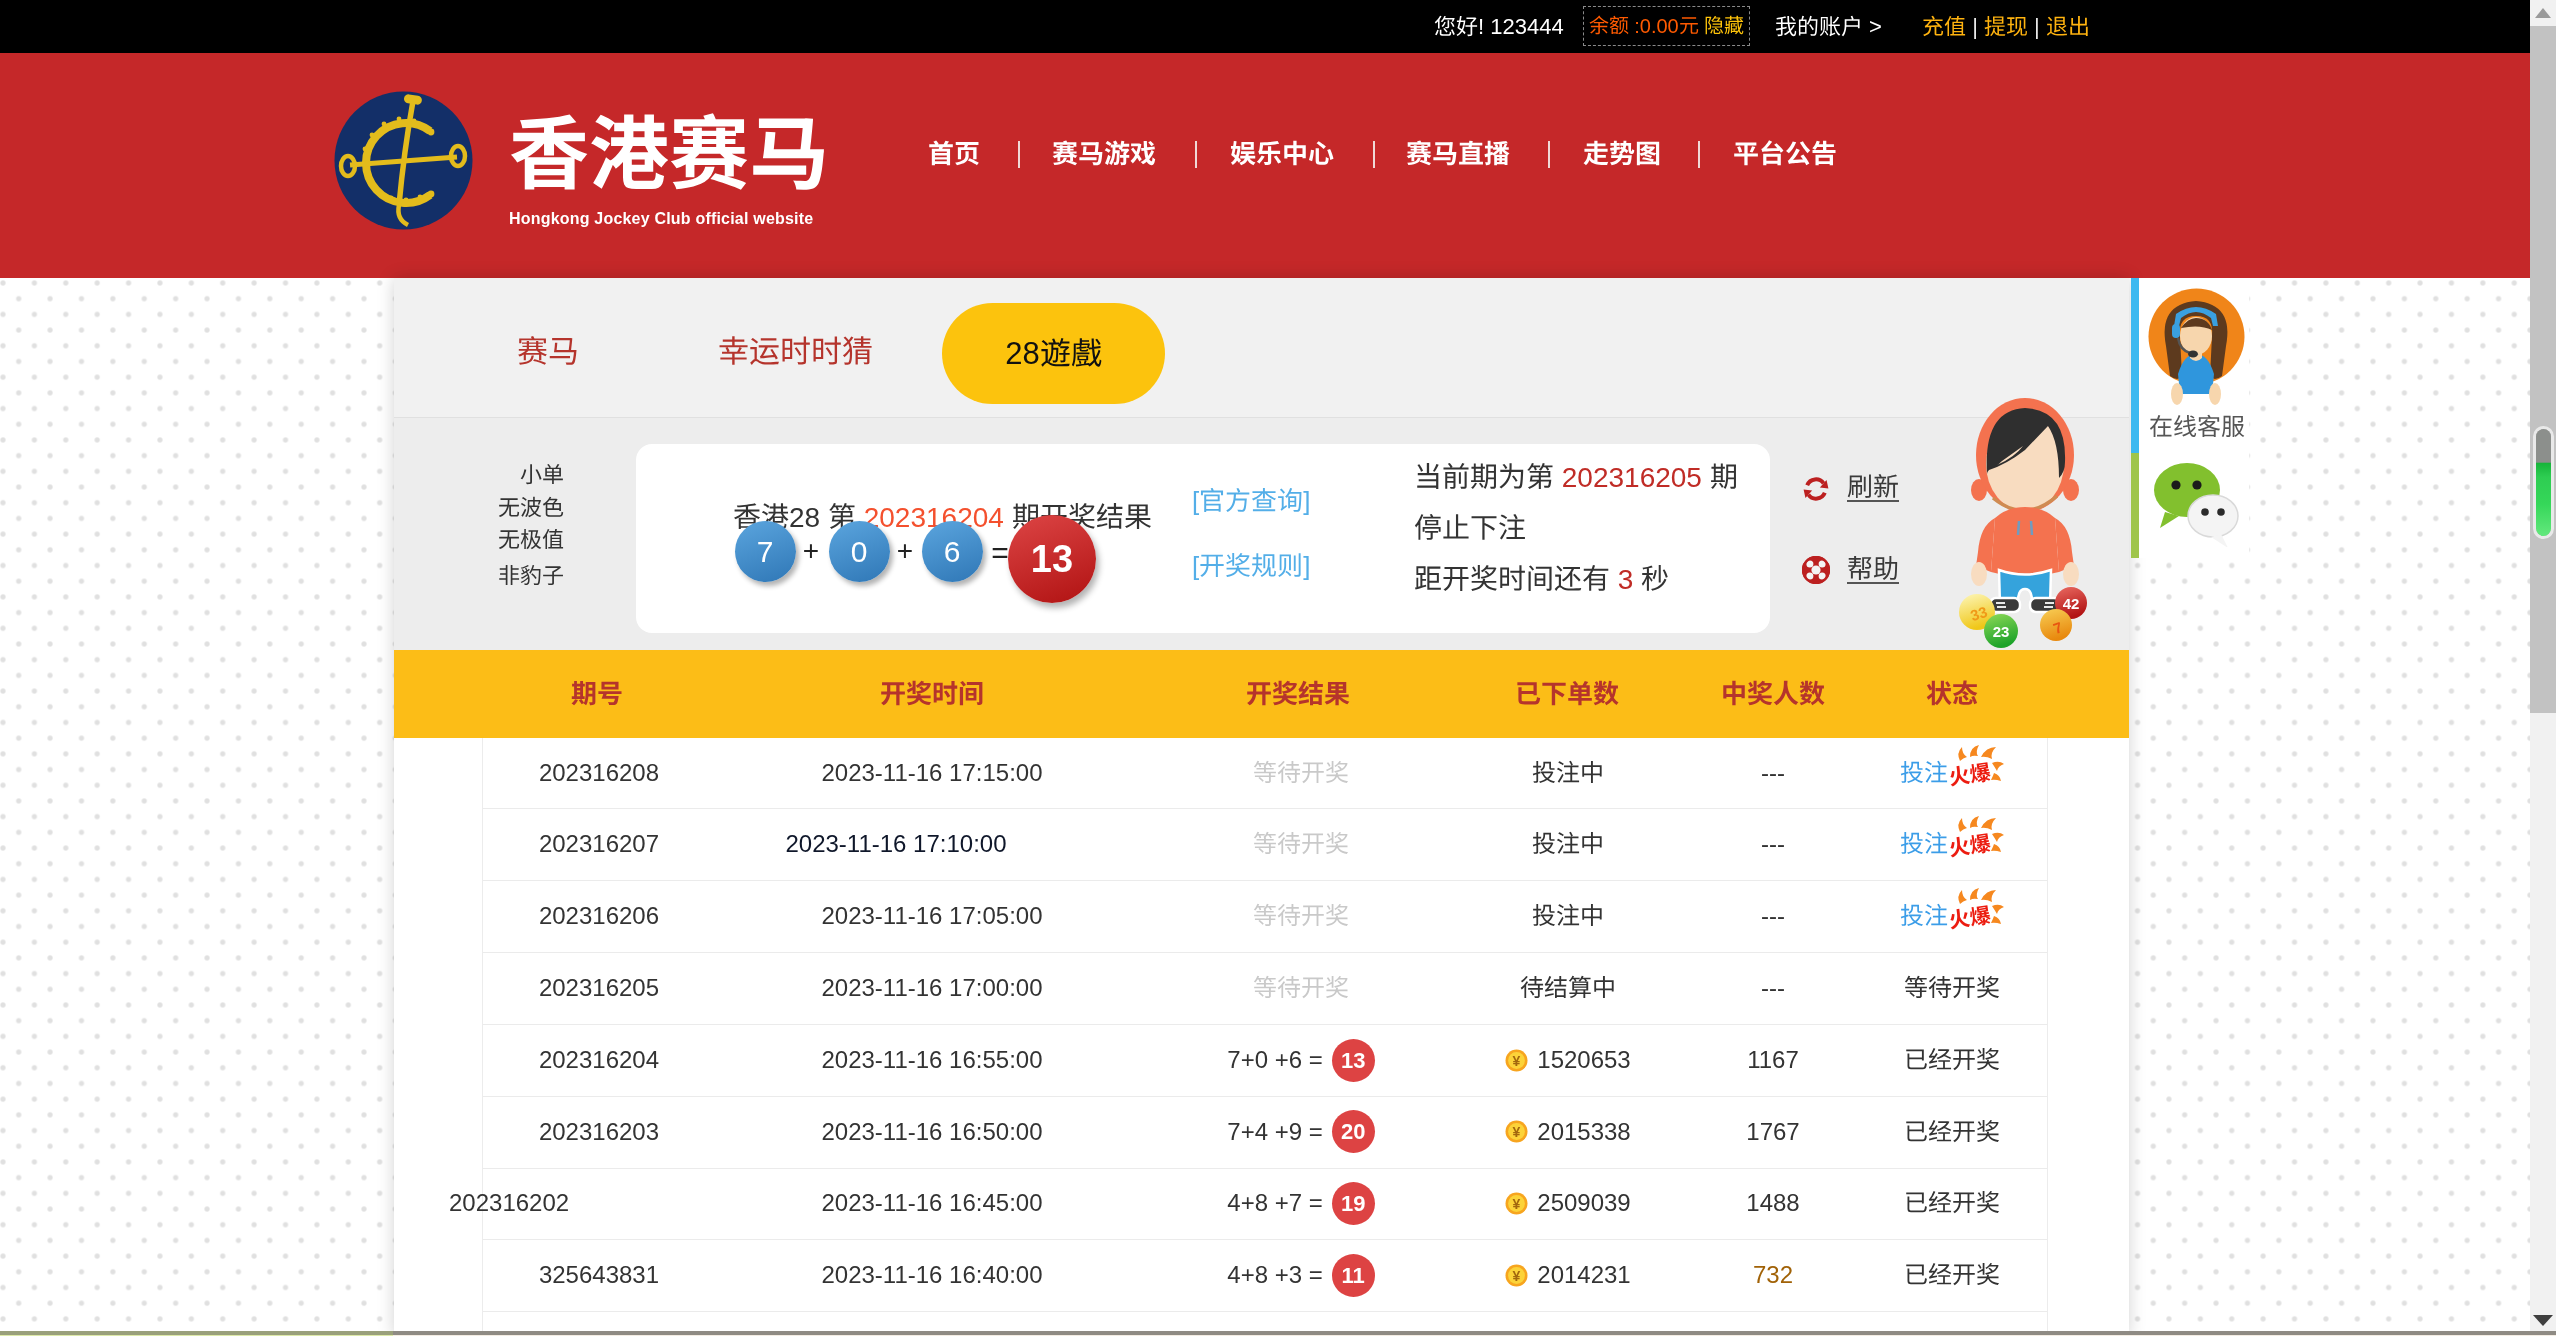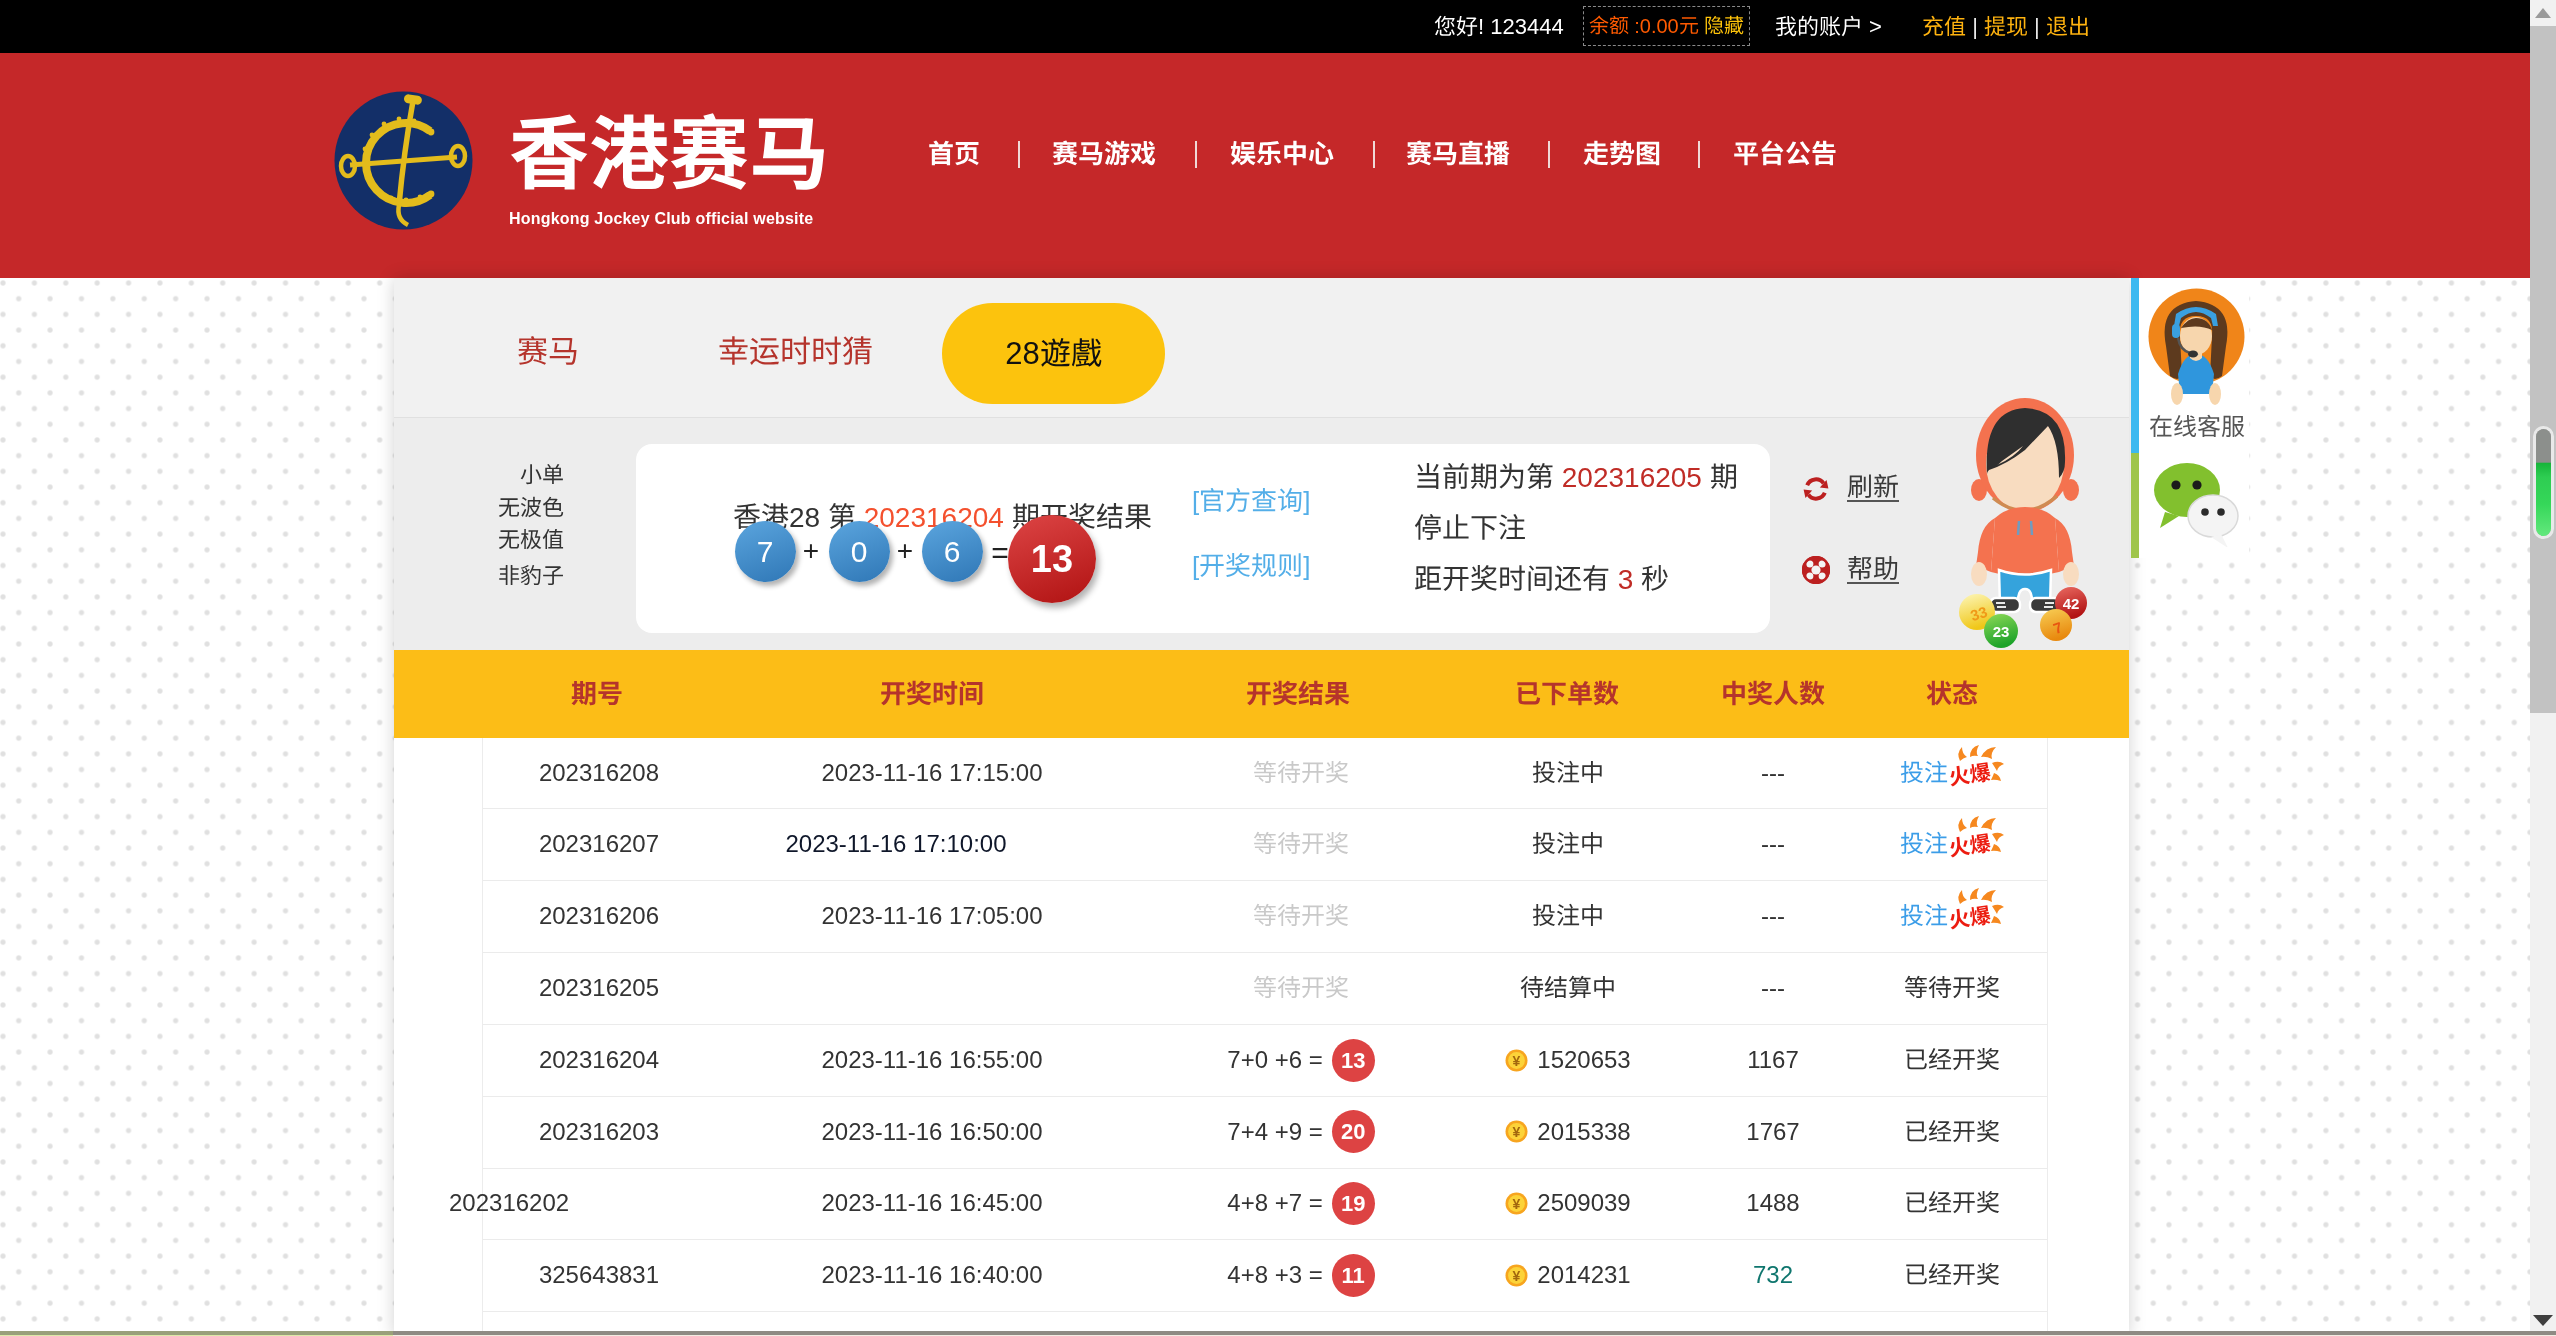--- a/index.html
+++ b/index.html
@@ -640,20 +640,21 @@
 <path d="M42 18 Q49 15 54 19 Q48 21 47 26 Q44 21 42 18Z"></path>
 <path d="M44 28 Q50 30 51 36 Q45 34 41 35 Q43 31 44 28Z"></path>
 </g>
 <g fill="#ec1c10" transform="translate(0,40) rotate(-8) scale(0.021,-0.021)">
           <use href="#b706b"></use>
           <use href="#b7206" x="1000"></use>
         </g>
 </svg>
     </div>
     <div style="position:absolute;left:449px;top:968px;width:300px;height:40px;line-height:40px;text-align:center;font-size:24px;color:#333;font-weight:normal;white-space:nowrap;">202316205</div>
+    <div style="position:absolute;left:732px;top:968px;width:400px;height:40px;line-height:40px;text-align:center;font-size:24px;color:#333;font-weight:normal;white-space:nowrap;">2023-11-16 17:00:00</div>
     <div style="position:absolute;left:1151px;top:968px;width:300px;height:40px;line-height:40px;text-align:center;font-size:24px;color:#c9c9c9;font-weight:normal;white-space:nowrap;"><svg style="width:96px;height:24px;vertical-align:-2.88px" viewBox="0 -880 4000 1000">
         <g fill="#c9c9c9" transform="scale(1,-1)">
           <use href="#r7b49" x="0"></use>
           <use href="#r5f85" x="1000"></use>
           <use href="#r5f00" x="2000"></use>
           <use href="#r5956" x="3000"></use>
         </g>
       </svg></div>
     <div style="position:absolute;left:1418px;top:968px;width:300px;height:40px;line-height:40px;text-align:center;font-size:24px;color:#333;font-weight:normal;white-space:nowrap;"><svg style="width:96px;height:24px;vertical-align:-2.88px" viewBox="0 -880 4000 1000">
         <g fill="#333" transform="scale(1,-1)">
@@ -748,21 +749,21 @@
       <span style="width:43px;height:43px;border-radius:50%;flex:none;background:#dd4343;color:#fff;font-weight:bold;font-size:22px;line-height:43px;text-align:center;margin-left:9px">11</span>
     </div>
     <div style="position:absolute;left:1408px;top:1245px;width:320px;height:60px;display:flex;align-items:center;justify-content:center;font-size:24px;color:#333;white-space:nowrap;">
       <svg width="23" height="23" viewBox="0 0 23 23" style="flex:none">
 <circle cx="11.5" cy="11.5" r="11" fill="#f7a51f"></circle>
 <circle cx="11.5" cy="11.5" r="8.4" fill="#fcd339"></circle>
 <text x="11.5" y="16.5" font-size="14" font-weight="bold" fill="#a2670e" text-anchor="middle" font-family="Liberation Sans">¥</text>
 </svg>
       <span style="margin-left:9px">2014231</span>
     </div>
-    <div style="position:absolute;left:1673px;top:1255px;width:200px;height:40px;line-height:40px;text-align:center;font-size:24px;color:#0f766e;font-weight:normal;white-space:nowrap;">732</div>
+    <div style="position:absolute;left:1673px;top:1255px;width:200px;height:40px;line-height:40px;text-align:center;font-size:24px;color:#a16207;font-weight:normal;white-space:nowrap;">732</div>
     <div style="position:absolute;left:1802px;top:1255px;width:300px;height:40px;line-height:40px;text-align:center;font-size:24px;color:#333;font-weight:normal;white-space:nowrap;"><svg style="width:96px;height:24px;vertical-align:-2.88px" viewBox="0 -880 4000 1000">
         <g fill="#333" transform="scale(1,-1)">
           <use href="#r5df2" x="0"></use>
           <use href="#r7ecf" x="1000"></use>
           <use href="#r5f00" x="2000"></use>
           <use href="#r5956" x="3000"></use>
         </g>
       </svg></div>
     <div style="position:absolute;left:2131px;top:278px;width:118px;height:280px;background:#fff;"></div>
     <div style="position:absolute;left:2131px;top:278px;width:8px;height:175px;background:#3db9f0;"></div>

